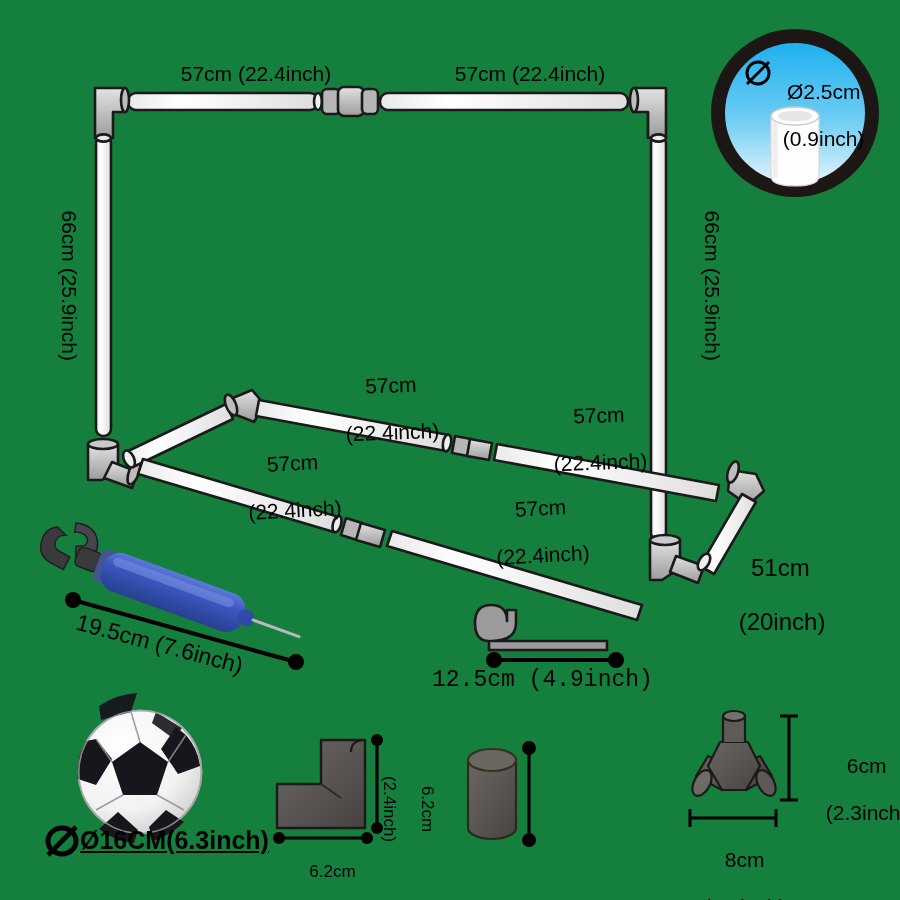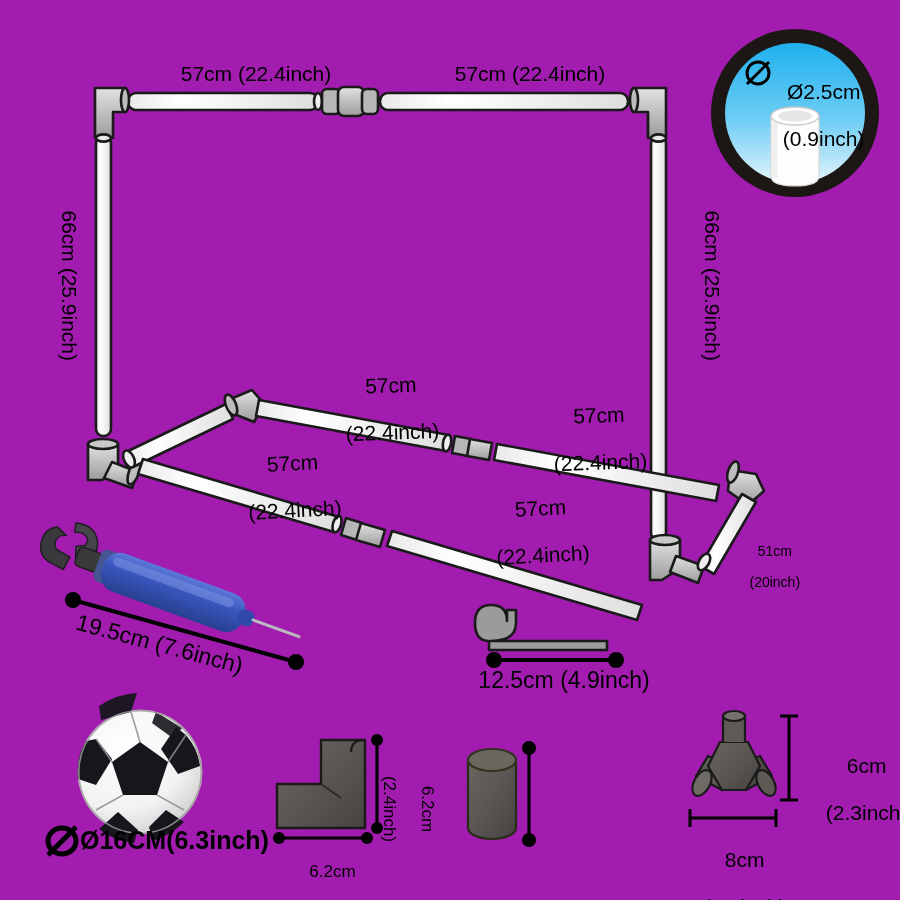--- a/index.html
+++ b/index.html
@@ -1,17 +1,17 @@
 <!DOCTYPE html>
 <html><head>
 <meta charset="utf-8">
 <style>
   html,body{margin:0;padding:0;background:#fff;}
   body{width:900px;height:900px;overflow:hidden;font-family:"Liberation Sans",sans-serif;}
-  #stage{position:relative;width:900px;height:900px;background:#a21caf;}
+  #stage{position:relative;width:900px;height:900px;background:#15803d;}
   .lbl{position:absolute;color:#000;font-family:"Liberation Sans",sans-serif;white-space:pre;line-height:1.12;}
   .c{text-align:center;}
   svg{display:block;}
   #art{position:absolute;left:0;top:0;width:900px;height:900px;}
 </style>
 </head>
 <body>
 
 <div id="stage">
 
@@ -288,30 +288,30 @@
   <div class="lbl c" style="left:202px;top:428px;width:160px;font-size:21px;transform:rotate(-3deg);">
     <span>57cm</span><br>
     <span>(22.4inch)</span>
   </div>
 
   <div class="lbl c" style="left:450px;top:473px;width:160px;font-size:21px;transform:rotate(-3deg);">
     <span>57cm</span><br>
     <span>(22.4inch)</span>
   </div>
 
-  <div class="lbl c" style="left:712px;top:528px;width:110px;font-size:14px;">
+  <div class="lbl c" style="left:712px;top:528px;width:110px;font-size:24px;">
     <span>51cm</span><br>
     <span>(20inch)</span>
   </div>
 
   <div class="lbl" style="left:80px;top:610px;font-size:23px;transform:rotate(15deg);transform-origin:left top;">19.5cm (7.6inch)</div>
 
-  <div class="lbl c" style="left:454px;top:668px;width:220px;font-size:23px;">12.5cm (4.9inch)</div>
-
-  <div class="lbl" style="left:80px;top:826px;font-size:25px;font-weight:bold;">Ø16CM(6.3inch)</div>
+  <div class="lbl c" style="left:432px;top:668px;width:220px;font-size:23px;font-family:Liberation Mono, monospace;">12.5cm (4.9inch)</div>
+
+  <div class="lbl" style="left:80px;top:826px;font-size:25px;font-weight:bold;text-decoration:underline;">Ø16CM(6.3inch)</div>
 
   <div class="lbl c" style="left:263px;top:843px;width:120px;font-size:17px;">
     <span>6.2cm</span><br>
     
   </div>
 
   <div class="lbl" style="left:348px;top:752px;width:120px;font-size:17px;text-align:center;transform:rotate(90deg);">
     <span>6.2cm</span><br>
     <span>(2.4inch)</span>
   </div>

